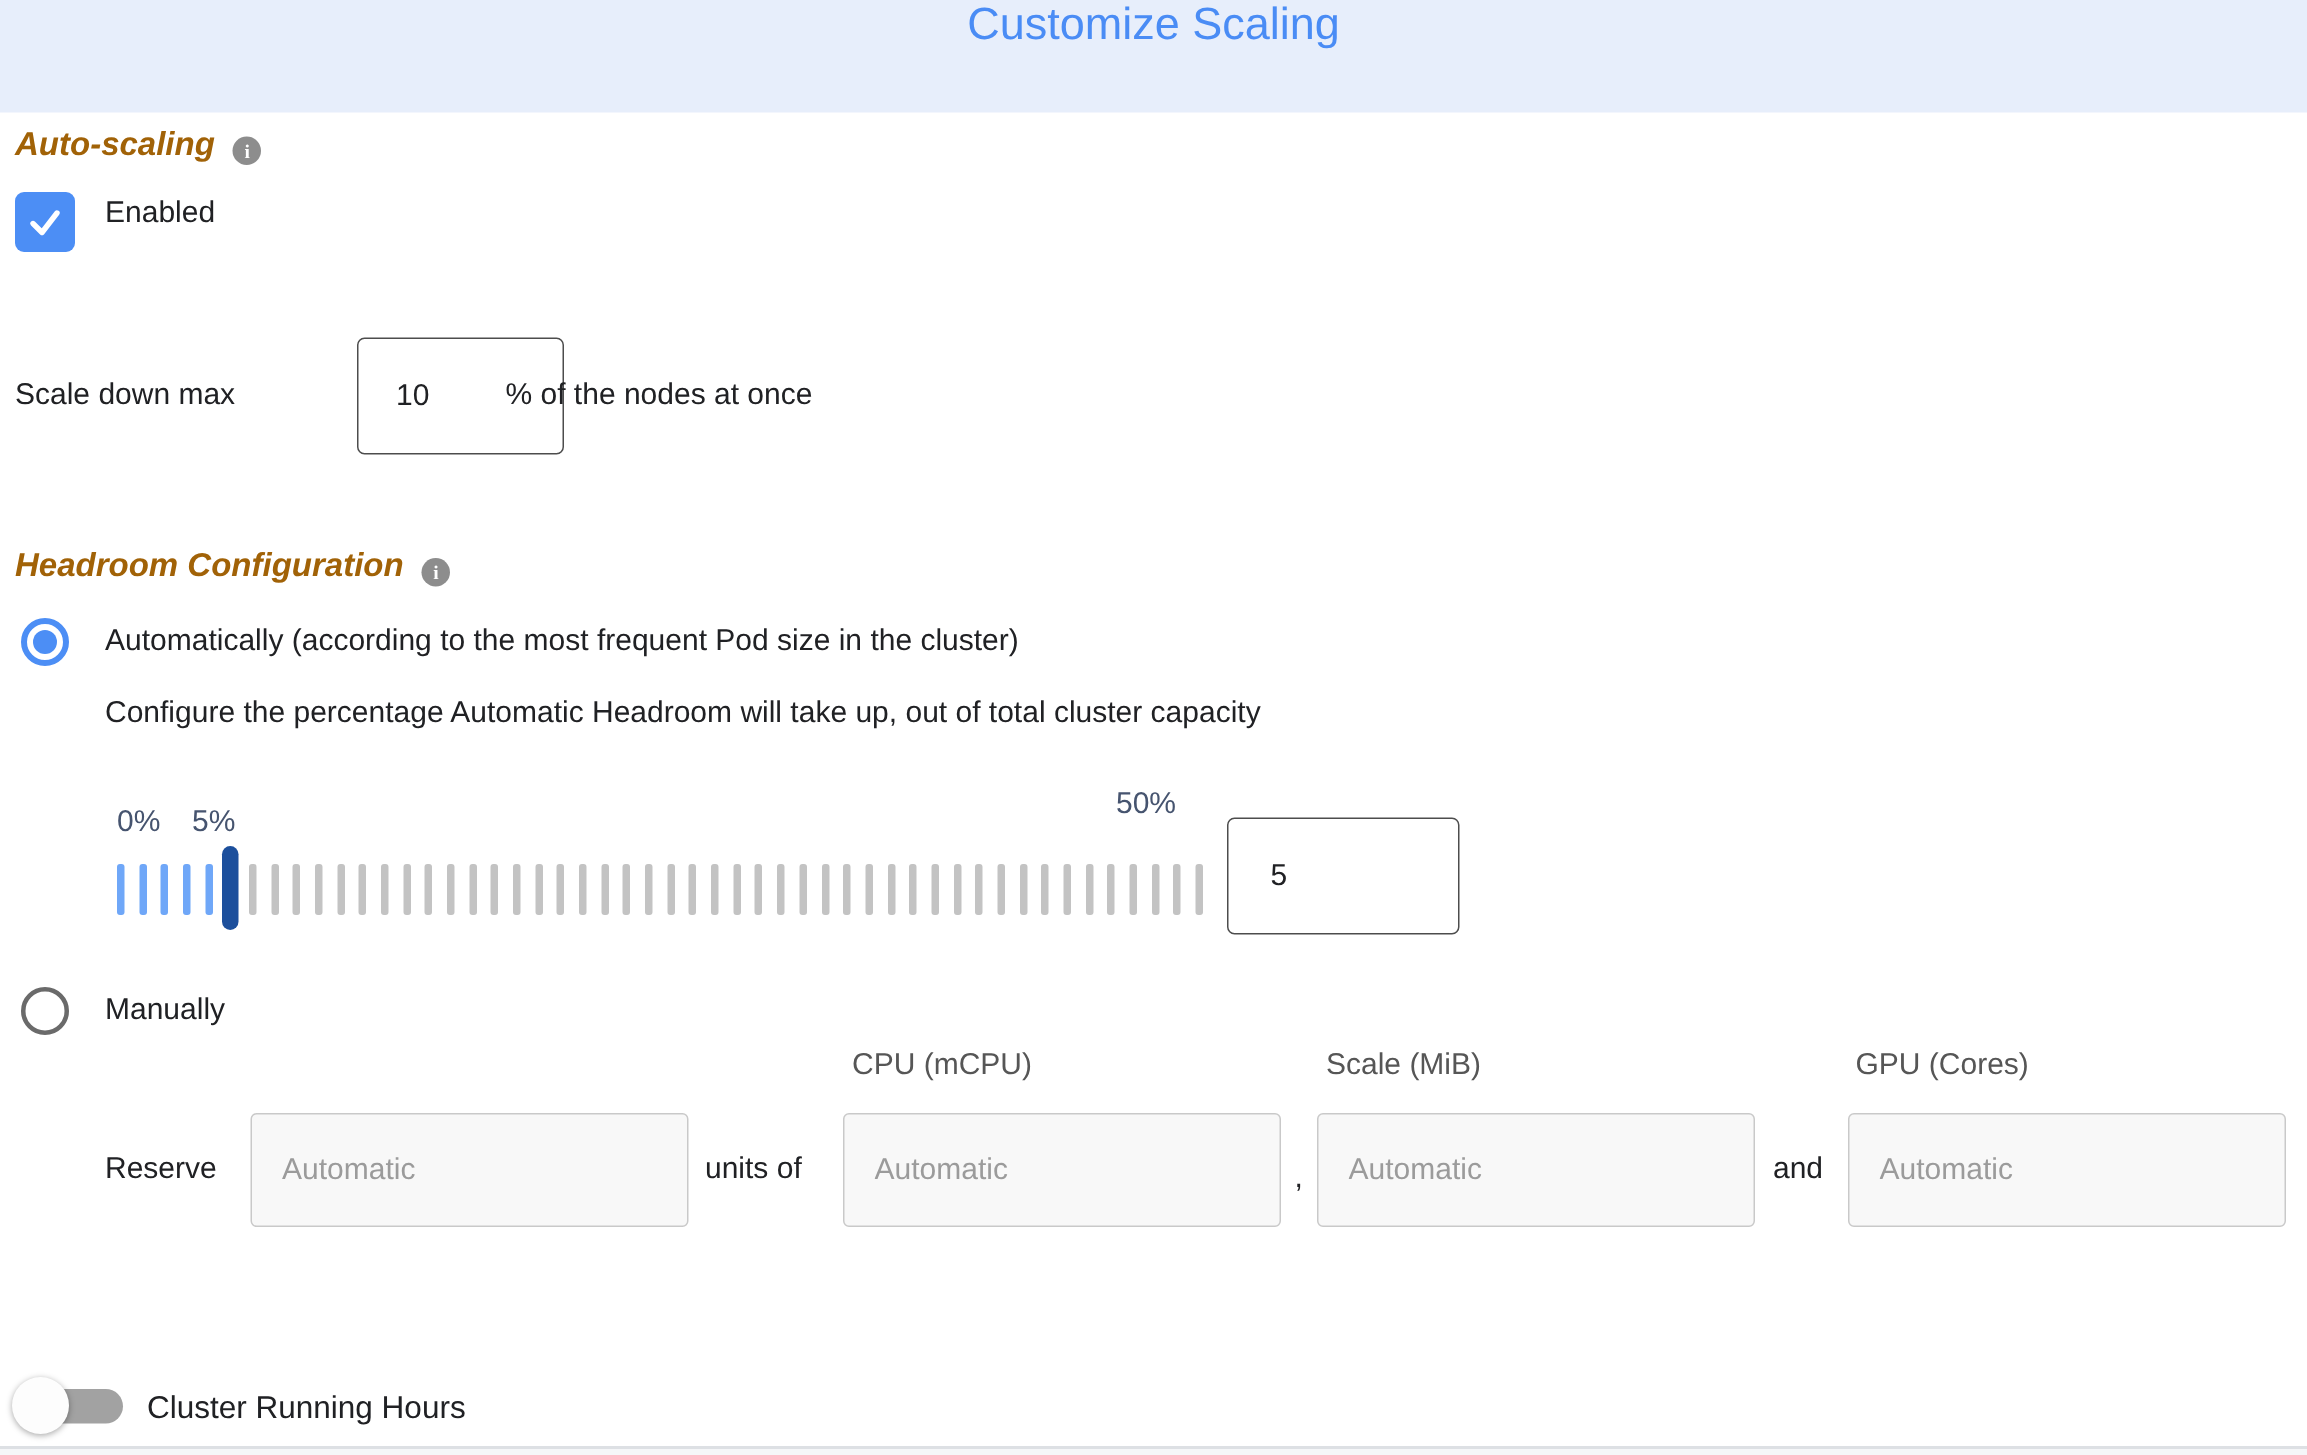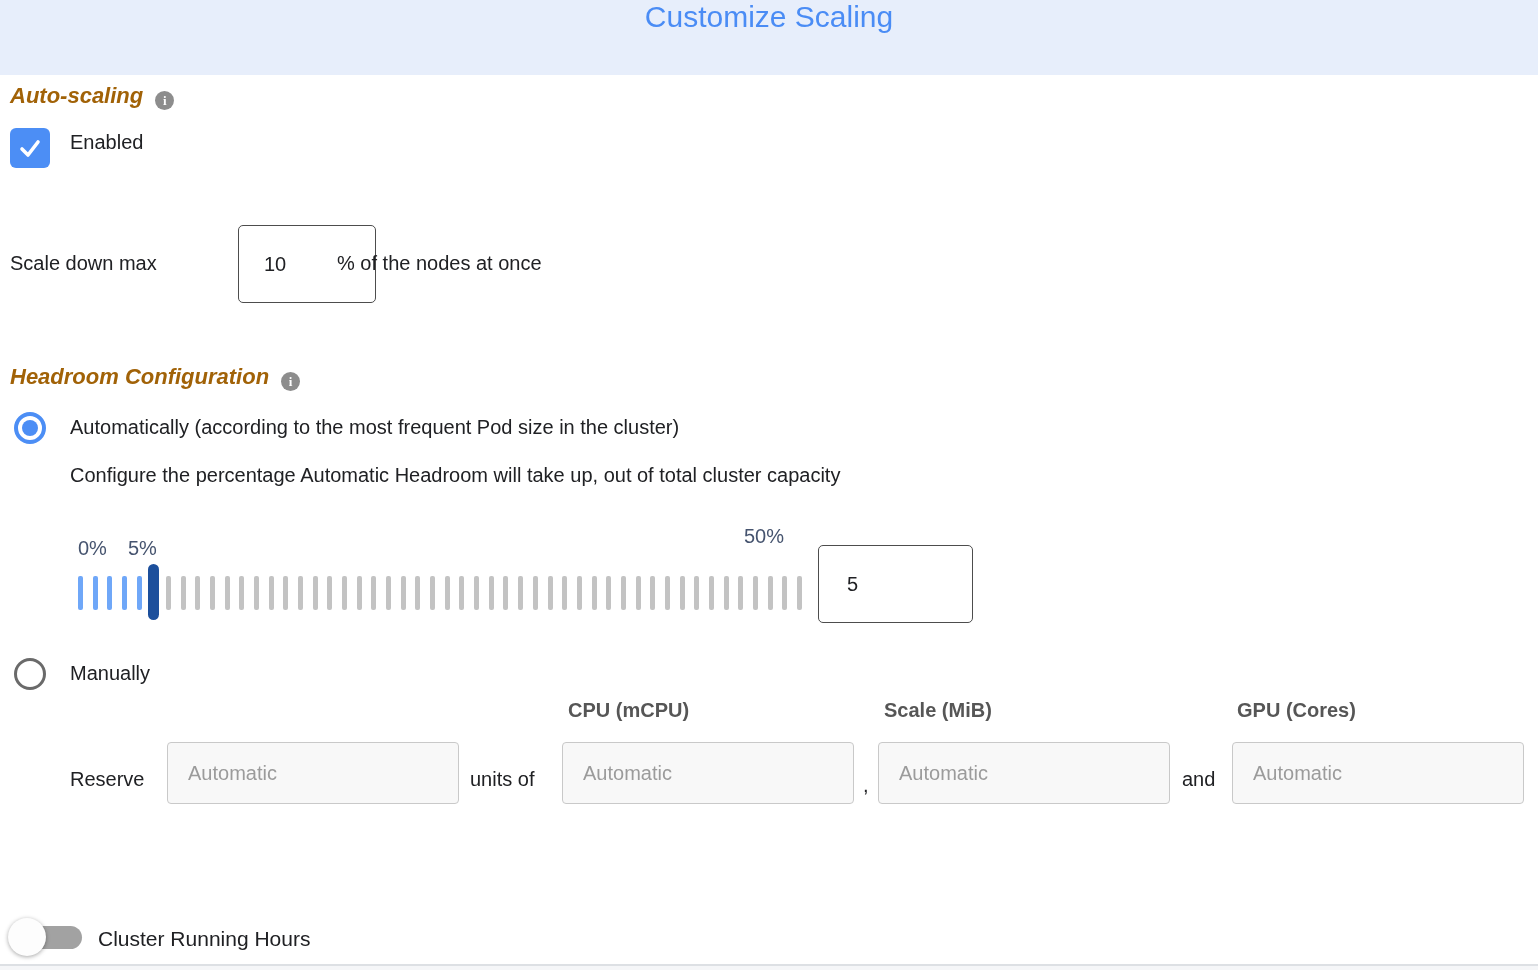--- a/index.html
+++ b/index.html
@@ -40,26 +40,26 @@
   
   .slider-label { position: absolute; font-size: 20px; color: #46546f; }
   .slider-track { position: absolute; left: 78px; top: 576px; width: 724px; height: 34px;
     display: flex; justify-content: space-between; align-items: stretch; }
   .tick { width: 5px; border-radius: 2px; background: #c3c3c3; }
   .tick.active { background: #6fa7f8; }
   .slider-handle { position: absolute; top: 564px; width: 11px; height: 56px;
     border-radius: 6px; background: #1c4f9c; z-index: 2; }
 
   
-  .disabled-input { position: absolute; top: 742px; width: 292px; height: 62px;
+  .disabled-input { position: absolute; top: 742px; width: 292px; height: 76px;
     background: #f8f8f8; border: 1px solid #c9c9c9; border-radius: 4px;
     font-size: 20px; padding-left: 20px; color: #555;
     font-family: "Liberation Sans", "DejaVu Sans", sans-serif; outline: none; }
   .disabled-input::placeholder { color: #9b9b9b; opacity: 1; }
-  .col-header { position: absolute; top: 699px; font-size: 20px; color: #565656; font-weight: 700; }
+  .col-header { position: absolute; top: 699px; font-size: 20px; color: #565656; font-weight: 400; }
 
   
   .toggle { position: absolute; left: 8px; top: 916px; width: 78px; height: 42px; }
   .toggle-track { position: absolute; left: 10px; top: 10px; width: 64px; height: 23px;
     border-radius: 12px; background: #a2a2a2; }
   .toggle-knob { position: absolute; left: 0; top: 2px; width: 38px; height: 38px;
     border-radius: 50%; background: #fdfdfd; box-shadow: 0 1px 4px rgba(0,0,0,0.35); }
 
   .bottom-divider { position: absolute; left: 0; top: 964px; width: 1538px; height: 1.5px; background: #dde0e4; }
   .bottom-strip { position: absolute; left: 0; top: 965.5px; width: 1538px; height: 4.5px; background: #f5f6f8; }

